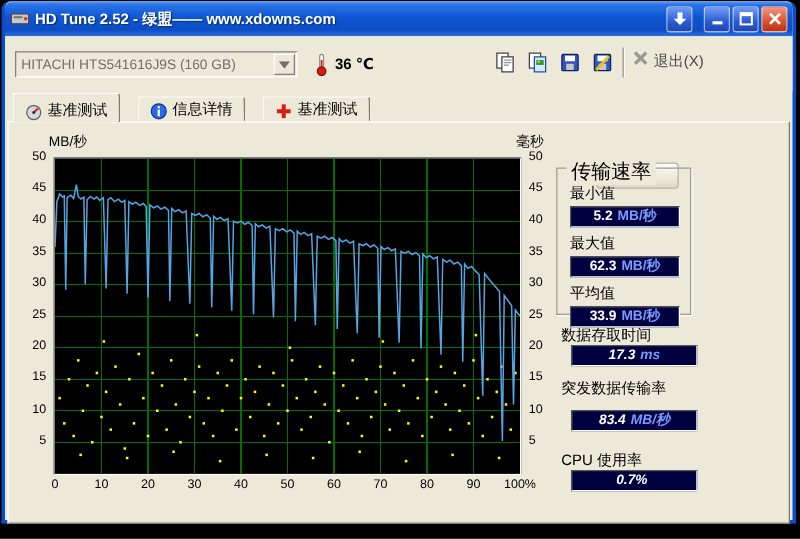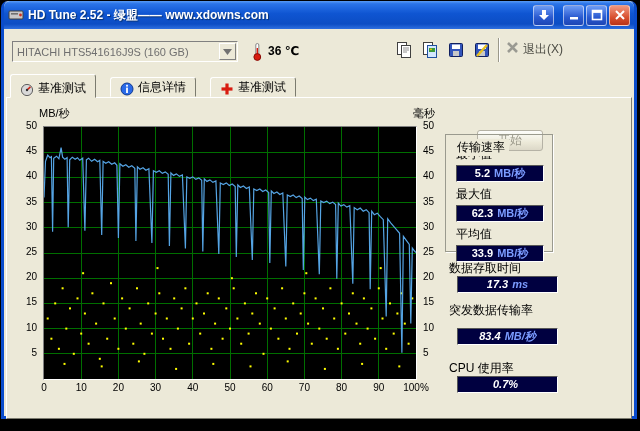--- a/index.html
+++ b/index.html
@@ -59,21 +59,21 @@
   #left-ticks .ytick{text-align:right;padding-right:2px;}
   #right-ticks .ytick{text-align:left;padding-left:2px;}
   #x-ticks{position:absolute;left:37px;top:284px;width:372px;height:12px;font-size:10px;color:#000;}
   .xtick{position:absolute;transform:translateX(-50%);white-space:nowrap;}
   
   .start-btn{position:absolute;left:470px;top:8px;width:66px;height:21px;font-size:12px;color:#9a988a;
              font-family:inherit;background:linear-gradient(180deg,#fdfdfb,#ece9d8 60%,#dcd8c8);
              border:1px solid #b5b2a5;border-radius:3px;cursor:default;margin-top:24px;}
   .group{position:absolute;left:438px;top:36px;width:108px;height:118px;
          border:1px solid #9a9a8e;box-shadow:1px 1px 0 #fff;}
-  .legend{position:absolute;top:-8px;left:7px;padding:0 4px;background:var(--face);font-size:12px;color:#000;margin-top:12px;}
+  .legend{position:absolute;top:-8px;left:7px;padding:0 4px;background:var(--face);font-size:16px;color:#000;}
   .grow{padding-top:9px;}
   .glabel{margin:2px 0 2px 10px;font-size:12px;color:#000;}
   .vstrip{height:17px;line-height:15px;background:var(--value-bg);text-align:center;
           border:1px solid;border-color:#565656 #fff #fff #565656;font-size:11px;font-weight:bold;white-space:nowrap;}
   .vstrip .num{color:var(--value-number);}
   .vstrip .unit{color:var(--value-unit);margin-left:4px;}
   .group .vstrip{width:88px;margin:0 0 4px 10px;}
   .slabel{position:absolute;left:442px;font-size:12px;color:#000;}
   .vabs{position:absolute;left:450px;width:101px;font-style:italic;}
 </style>

